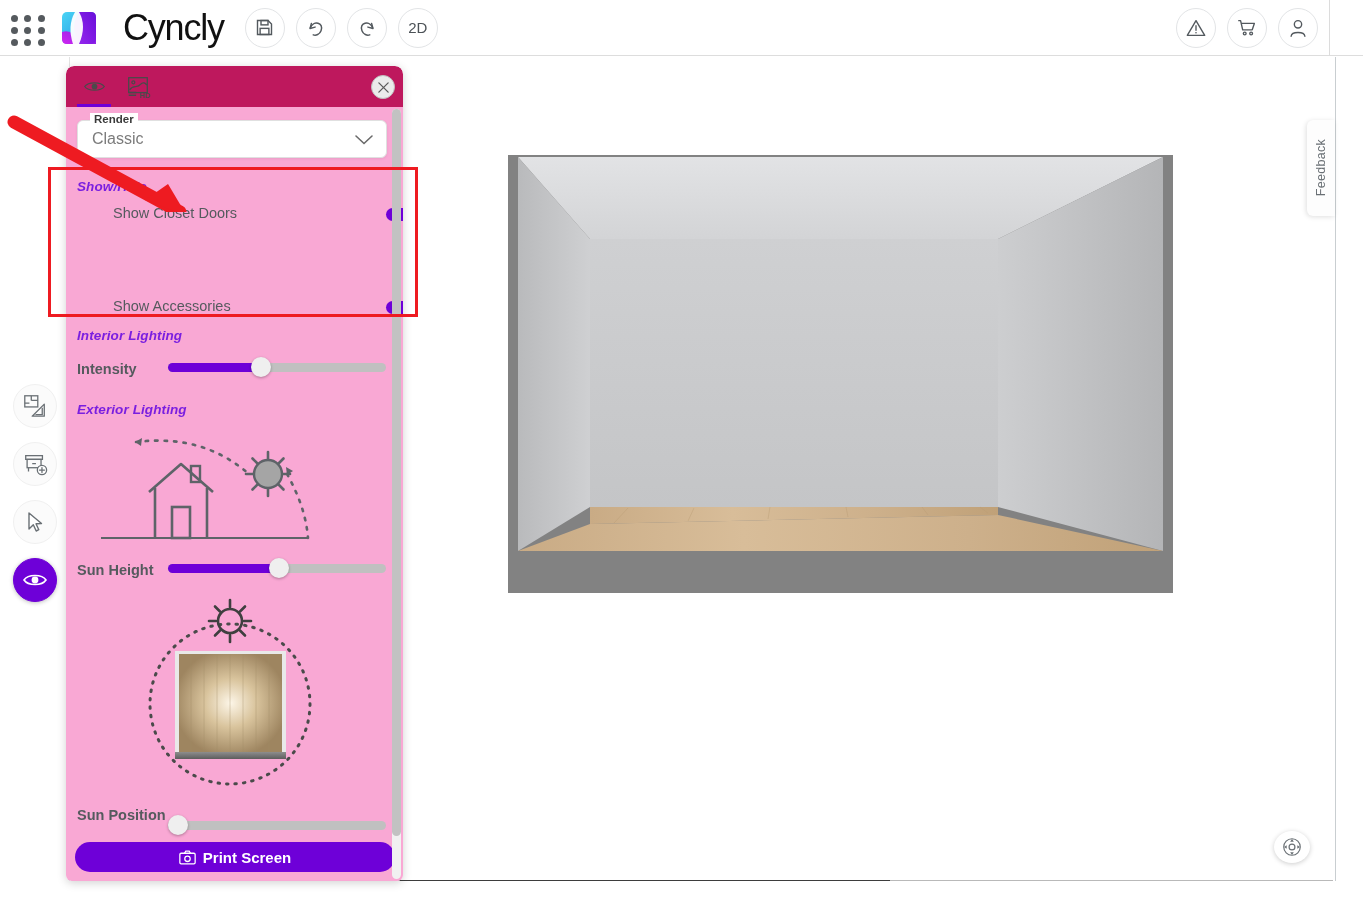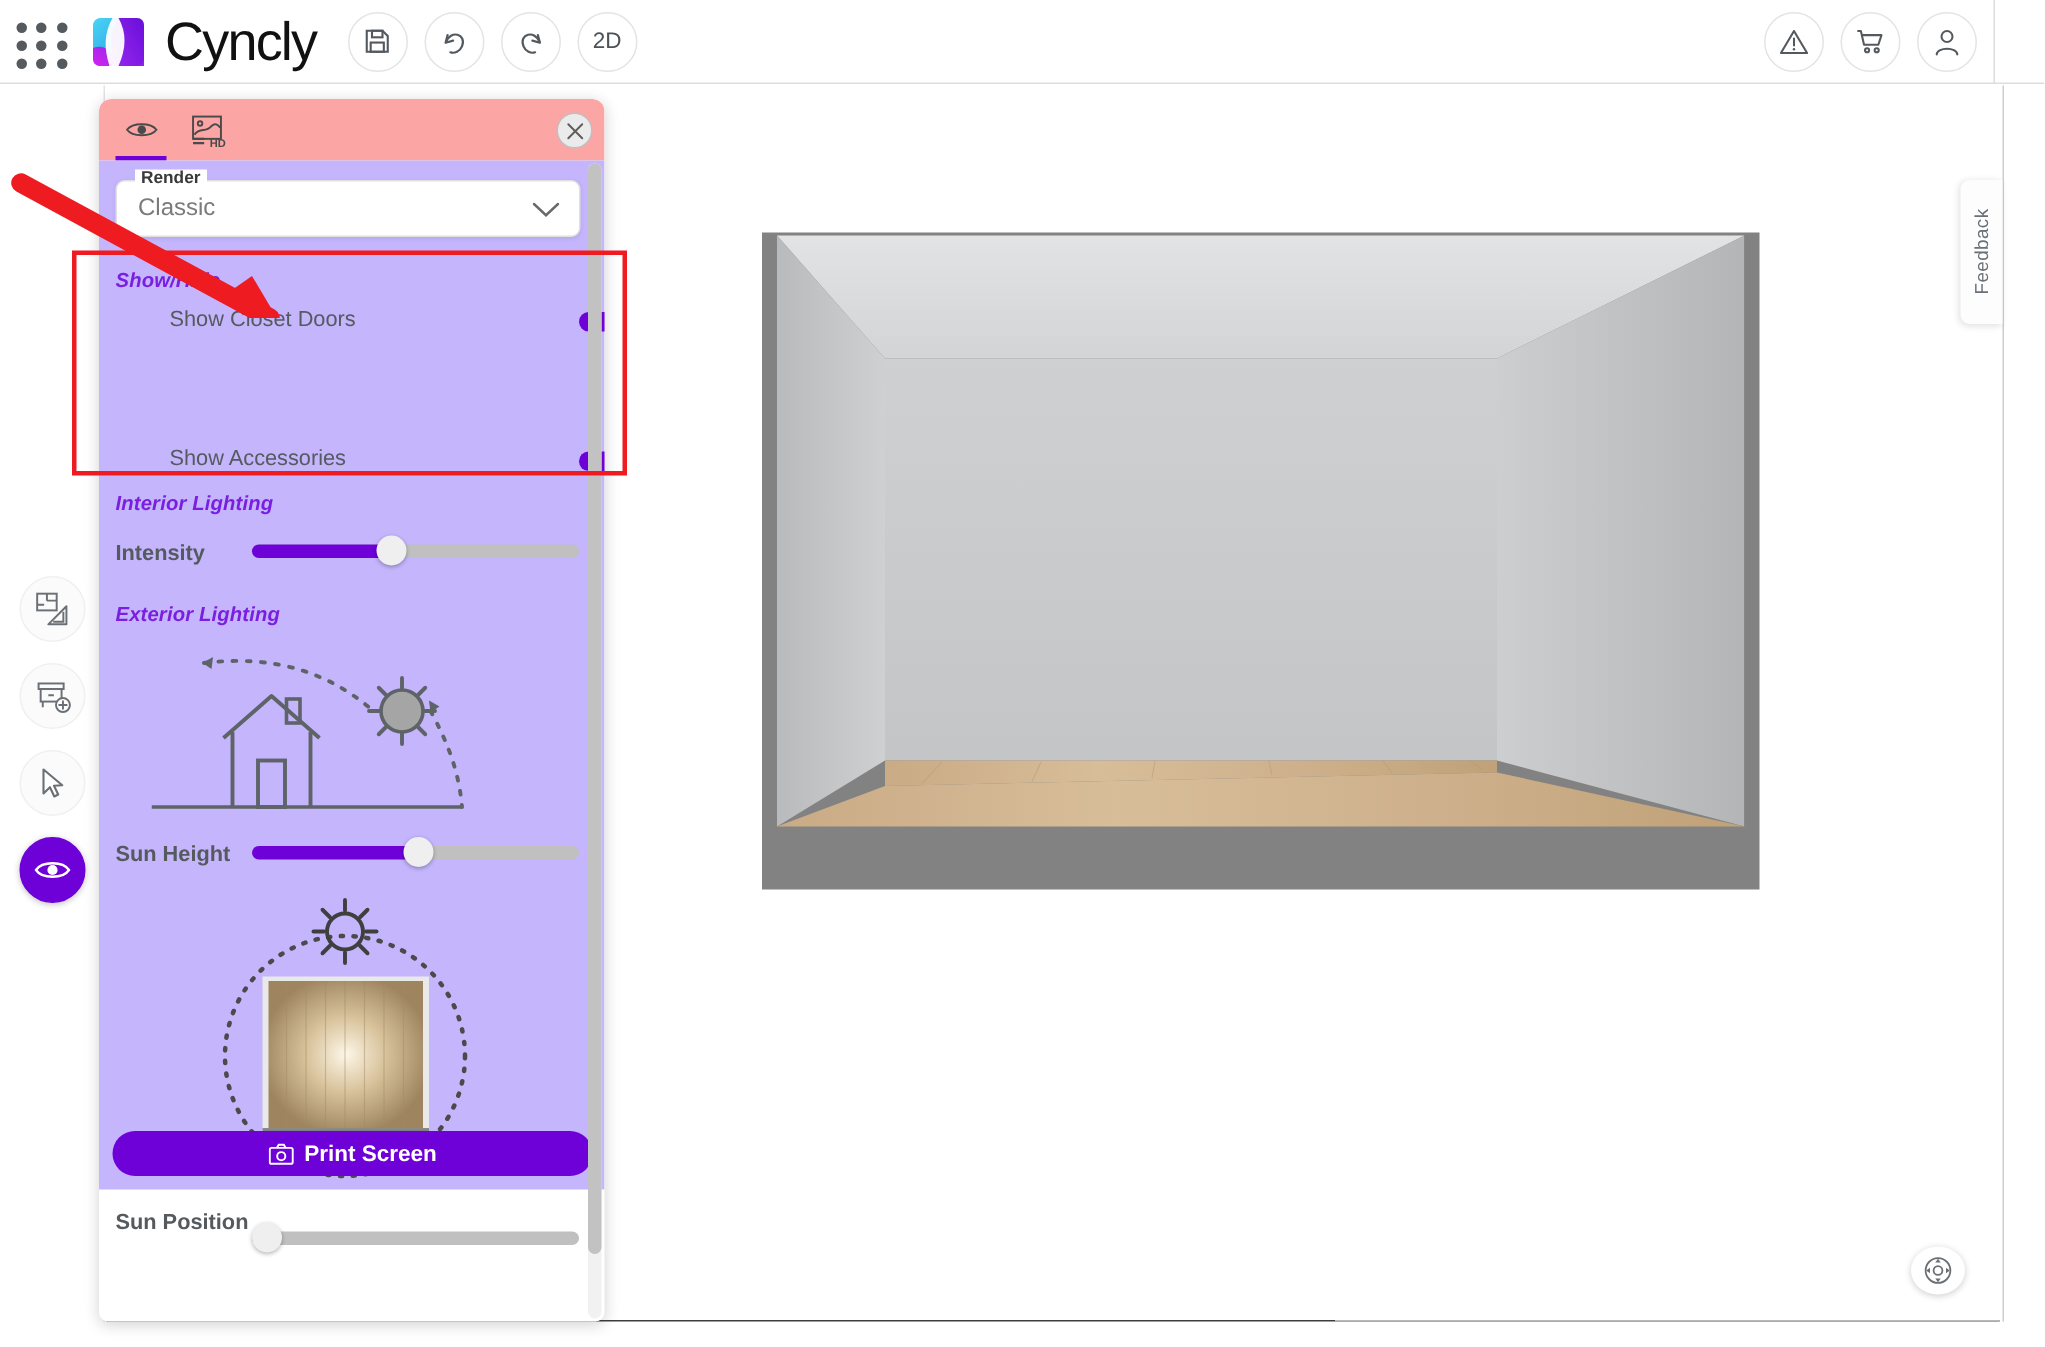--- a/index.html
+++ b/index.html
@@ -17,21 +17,21 @@
     background: #ffffff; border-bottom: 1px solid #dddddd;
     display: flex; align-items: center;
   }
   #waffle {
     width: 34px; height: 26px; margin-left: 11px; margin-right: 14px;
     display: grid; grid-template-columns: repeat(3, 1fr); grid-template-rows: repeat(3,1fr);
     gap: 5px 6px; cursor: pointer;
   }
   #waffle i { display:block; width:7px; height:7px; border-radius:50%; background:#555a5e; }
 
-  #brand { display:flex; align-items:center; gap:11px; cursor:pointer; }
+  #brand { display:flex; align-items:center; gap:24px; cursor:pointer; }
   #brand-mark { width: 40px; height: 40px; }
   #brand-text { font-size: 36px; letter-spacing:-1.2px; color:#111; font-weight:400;
                 font-family:"Liberation Sans", sans-serif; line-height:40px; }
 
   .circ-btn {
     width: 40px; height: 40px; border-radius: 50%;
     border: 1px solid #e2e4e6; background:#fff;
     display:flex; align-items:center; justify-content:center;
     cursor:pointer; flex:0 0 auto;
   }
@@ -54,37 +54,37 @@
   .rail-btn.active { background:#6e00d8; border-color:#6e00d8; box-shadow:0 1px 4px rgba(0,0,0,.25); }
 
   
   #panel {
     position:absolute; left: 66px; top: 66px; width: 337px; height: 815px;
     background:#ffffff; border-radius: 8px 8px 6px 6px;
     box-shadow: 0 2px 10px rgba(0,0,0,.18);
     overflow: hidden;
   }
   #panel-head {
-    position:relative; height: 41px; background:#fca5a5;
+    position:relative; height: 41px; background:#be185d;
     border-radius: 8px 8px 0 0;
   }
   .ptab {
     position:absolute; top: 0; height: 41px; width: 40px;
     display:flex; align-items:center; justify-content:center; cursor:pointer;
   }
   .ptab.active::after {
     content:""; position:absolute; left:3px; right:3px; bottom:0; height:3px; background:#6e00d8;
   }
   #panel-close {
     position:absolute; right: 8px; top: 9px; width: 24px; height: 24px; border-radius:50%;
     border:1px solid #bfbfbf; display:flex; align-items:center; justify-content:center; cursor:pointer;
     background:#ebebeb;
   }
 
-  #panel-body { position:absolute; left:0; top:41px; width:337px; height:686px; background:#c4b5fd; }
+  #panel-body { position:absolute; left:0; top:41px; width:337px; height:774px; background:#f9a8d4; }
 
   
   #panel-scroll-track { position:absolute; right: 2px; top: 2px; width: 9px; height: 770px; background:#f1f1f1; border-radius:5px; }
   #panel-scroll-thumb { position:absolute; right: 2px; top: 2px; width: 9px; height: 727px; background:#c2c2c2; border-radius:5px; cursor:pointer; }
 
   
   #render-field {
     position:absolute; left: 11px; top: 13px; width: 310px; height: 38px;
     border:1px solid #e0e0e0; border-radius: 6px; background:#fff; cursor:pointer;
     box-shadow: 0 1px 3px rgba(0,0,0,.07);

